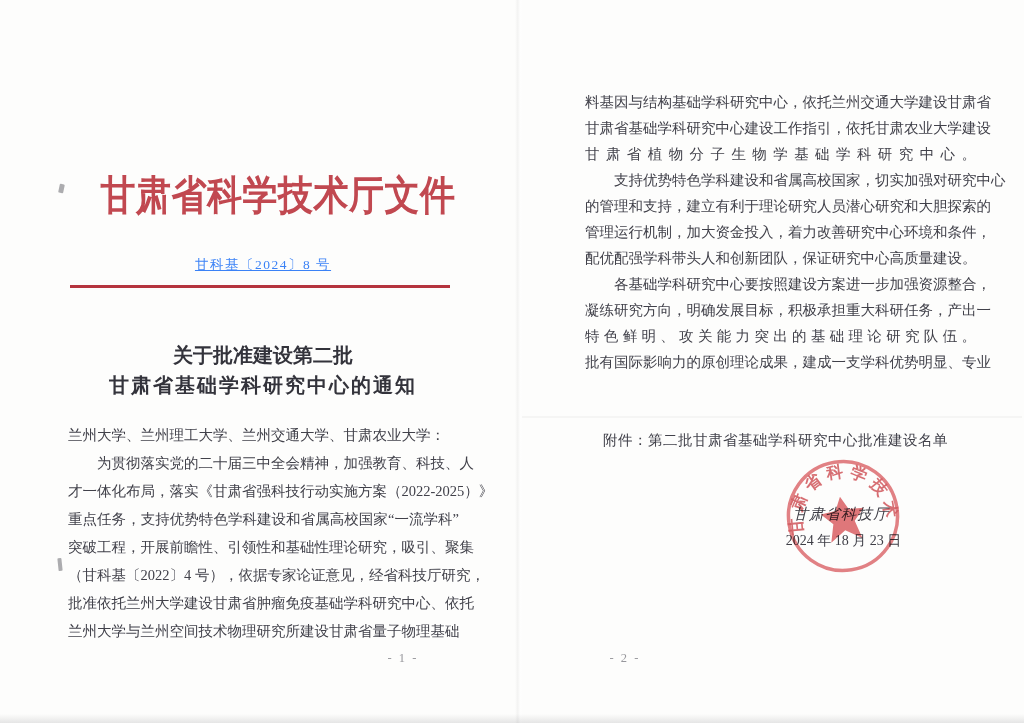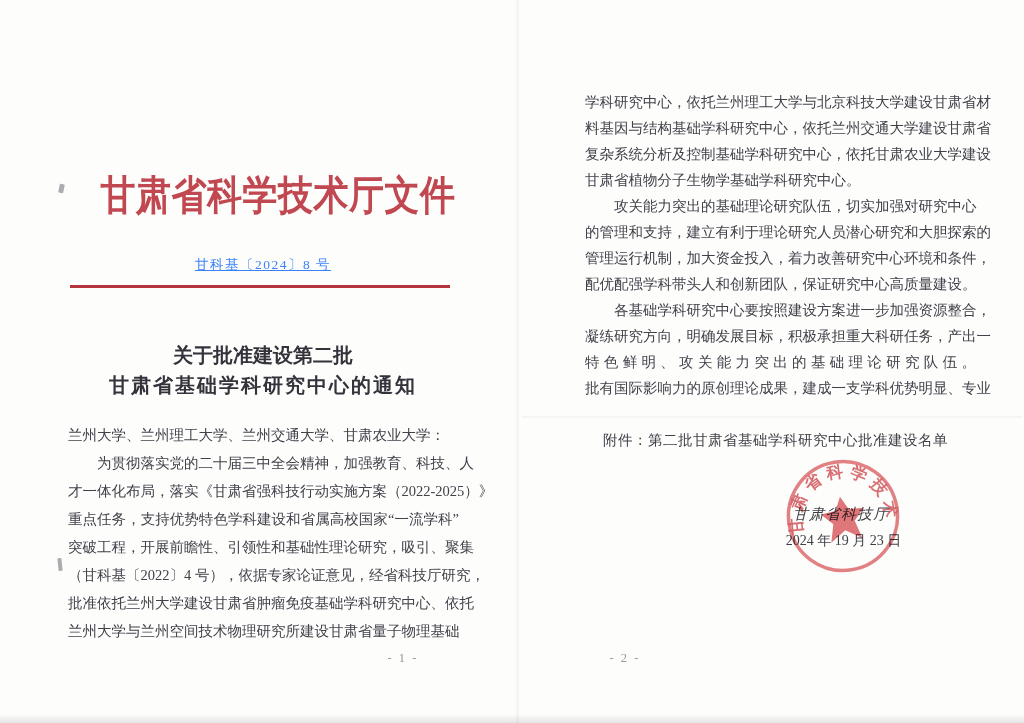--- a/index.html
+++ b/index.html
@@ -119,38 +119,37 @@
     <div class="line">重点任务，支持优势特色学科建设和省属高校国家“一流学科”</div>
     <div class="line">突破工程，开展前瞻性、引领性和基础性理论研究，吸引、聚集</div>
     <div class="line">（甘科基〔2022〕4 号），依据专家论证意见，经省科技厅研究，</div>
     <div class="line">批准依托兰州大学建设甘肃省肿瘤免疫基础学科研究中心、依托</div>
     <div class="line">兰州大学与兰州空间技术物理研究所建设甘肃省量子物理基础</div>
   </div>
 
   <div class="page-num n1">- 1 -</div>
 
   <div class="body-block p2-body">
-    <div class="line">学科研究中心，依托兰州理工大学与北京科技大学建设甘肃省材</div>
     <div class="line">料基因与结构基础学科研究中心，依托兰州交通大学建设甘肃省</div>
-    <div class="line">复杂系统分析及控制基础学科研究中心，依托甘肃农业大学建设</div>
+    <div class="line">甘肃省基础学科研究中心建设工作指引，依托甘肃农业大学建设</div>
     <div class="line">甘肃省植物分子生物学基础学科研究中心。</div>
-    <div class="line">　　攻关能力突出的基础理论研究队伍，切实加强对研究中心</div>
+    <div class="line">　　支持优势特色学科建设和省属高校国家，切实加强对研究中心</div>
     <div class="line">的管理和支持，建立有利于理论研究人员潜心研究和大胆探索的</div>
     <div class="line">管理运行机制，加大资金投入，着力改善研究中心环境和条件，</div>
     <div class="line">配优配强学科带头人和创新团队，保证研究中心高质量建设。</div>
     <div class="line">　　各基础学科研究中心要按照建设方案进一步加强资源整合，</div>
     <div class="line">凝练研究方向，明确发展目标，积极承担重大科研任务，产出一</div>
     <div class="line">特色鲜明、攻关能力突出的基础理论研究队伍。</div>
     <div class="line">批有国际影响力的原创理论成果，建成一支学科优势明显、专业</div>
   </div>
 
   <div class="attachment">附件：第二批甘肃省基础学科研究中心批准建设名单</div>
 
   <div class="signer">甘肃省科技厅</div>
-  <div class="sign-date">2024 年 19 月 23 日</div>
+  <div class="sign-date">2024 年 18 月 23 日</div>
 
   <svg class="seal" viewBox="0 0 140 140" width="144" height="144">
     <circle cx="70" cy="70" r="53" fill="none" stroke="#d85156" stroke-width="3.4" opacity="0.82"></circle>
     <polygon points="70,48 76.5,61.1 91,62.2 80.5,73.4 85.3,91 70,81 54.7,91 59.5,73.4 49,62.2 63.5,61.1" transform="translate(0,3) scale(1.0)" fill="#d6494e" opacity="0.85"></polygon>
     <path id="sealArc" d="M 30.5,84 A 41,41 0 1 1 109.5,84" fill="none"></path>
     <text font-size="16" font-weight="bold" fill="#cf4a4f" opacity="0.9" font-family="Liberation Serif, DejaVu Serif, serif" letter-spacing="5">
       <textPath href="#sealArc" startOffset="3">甘肃省科学技术厅</textPath>
     </text>
   </svg>
 

